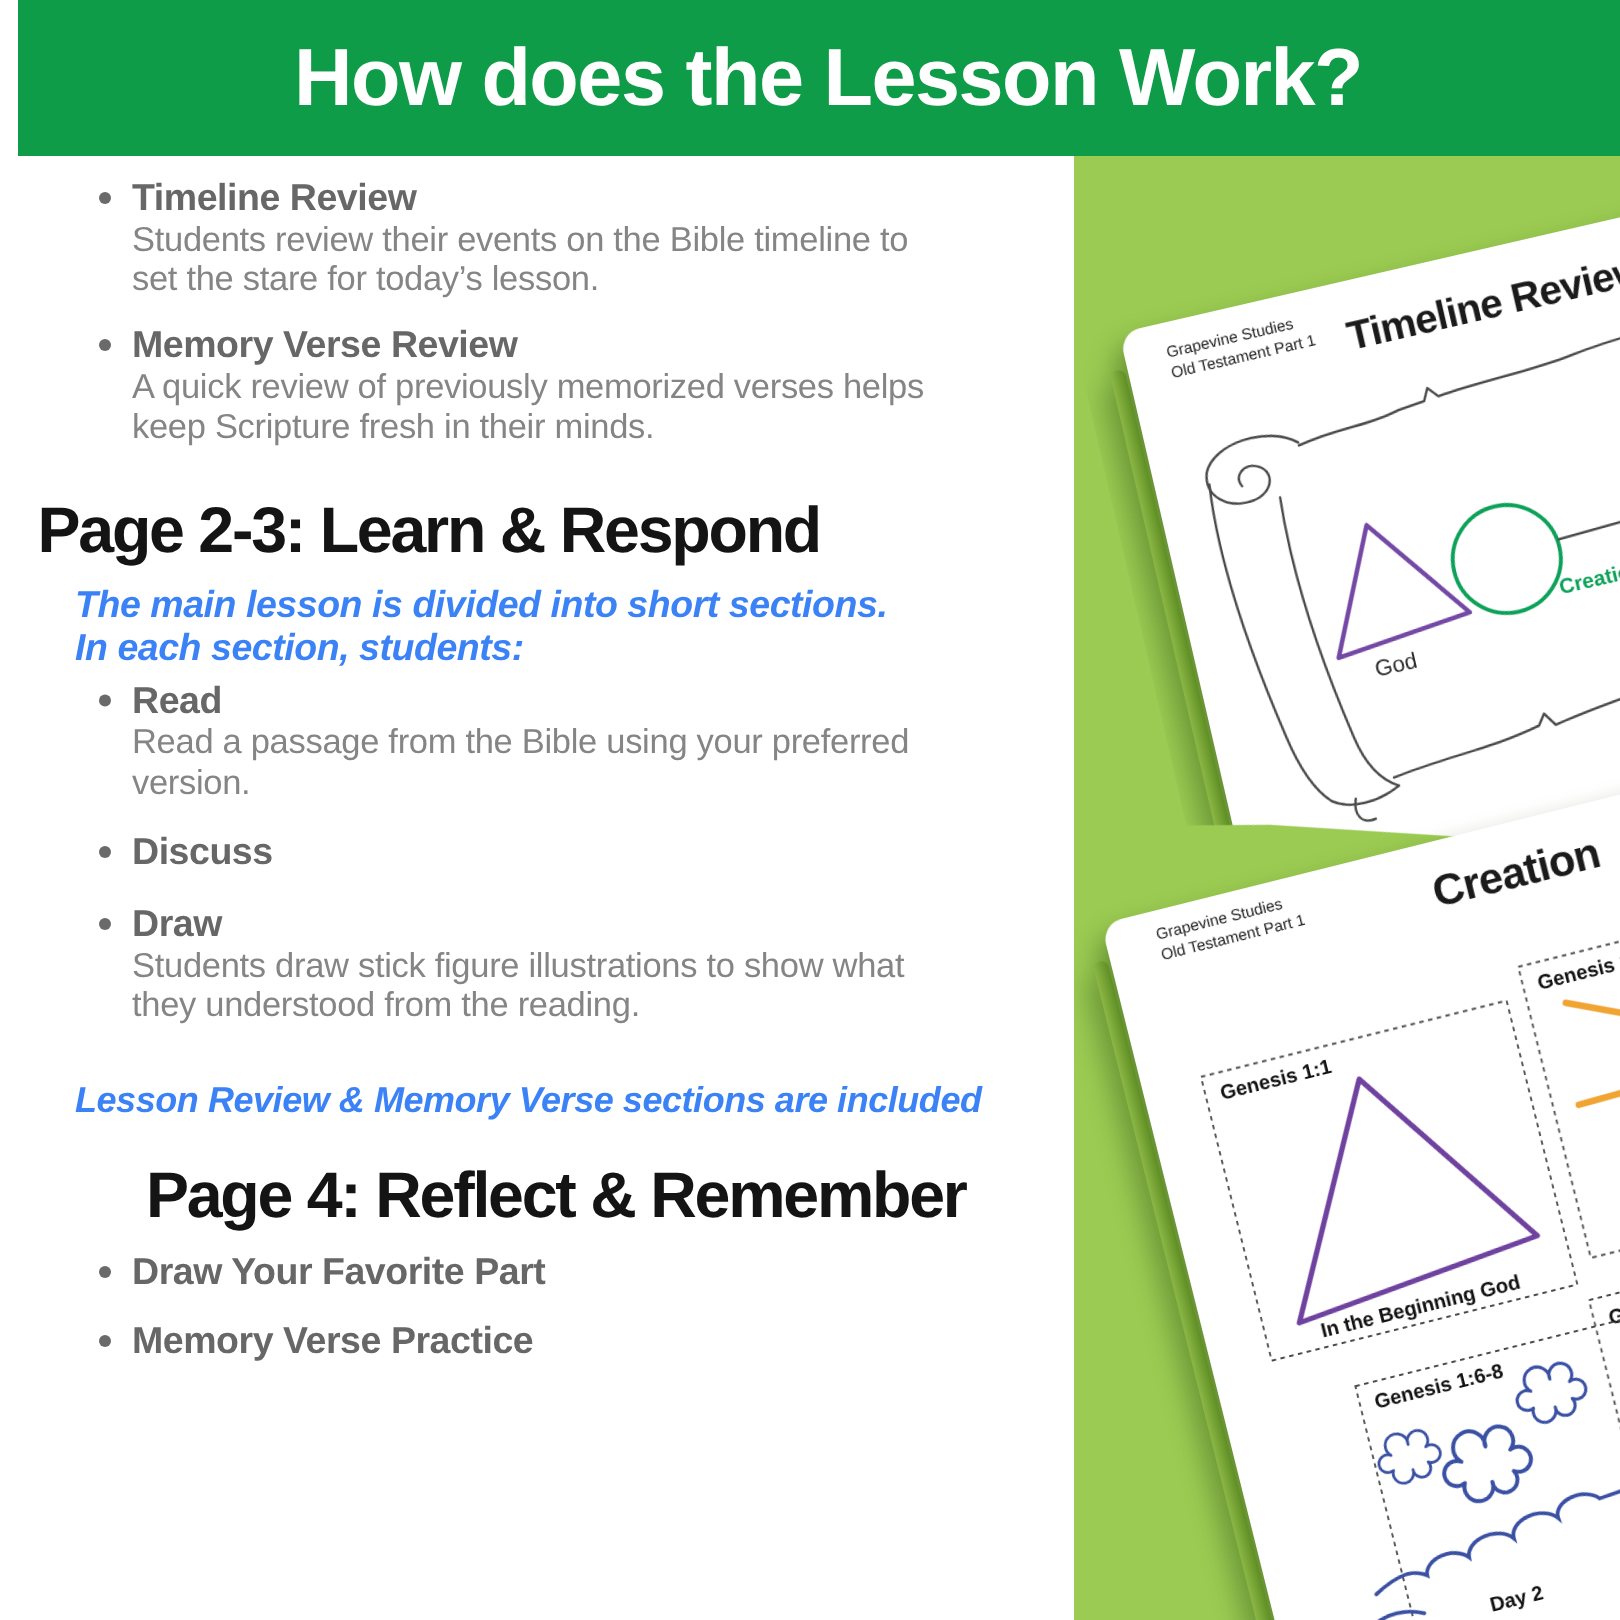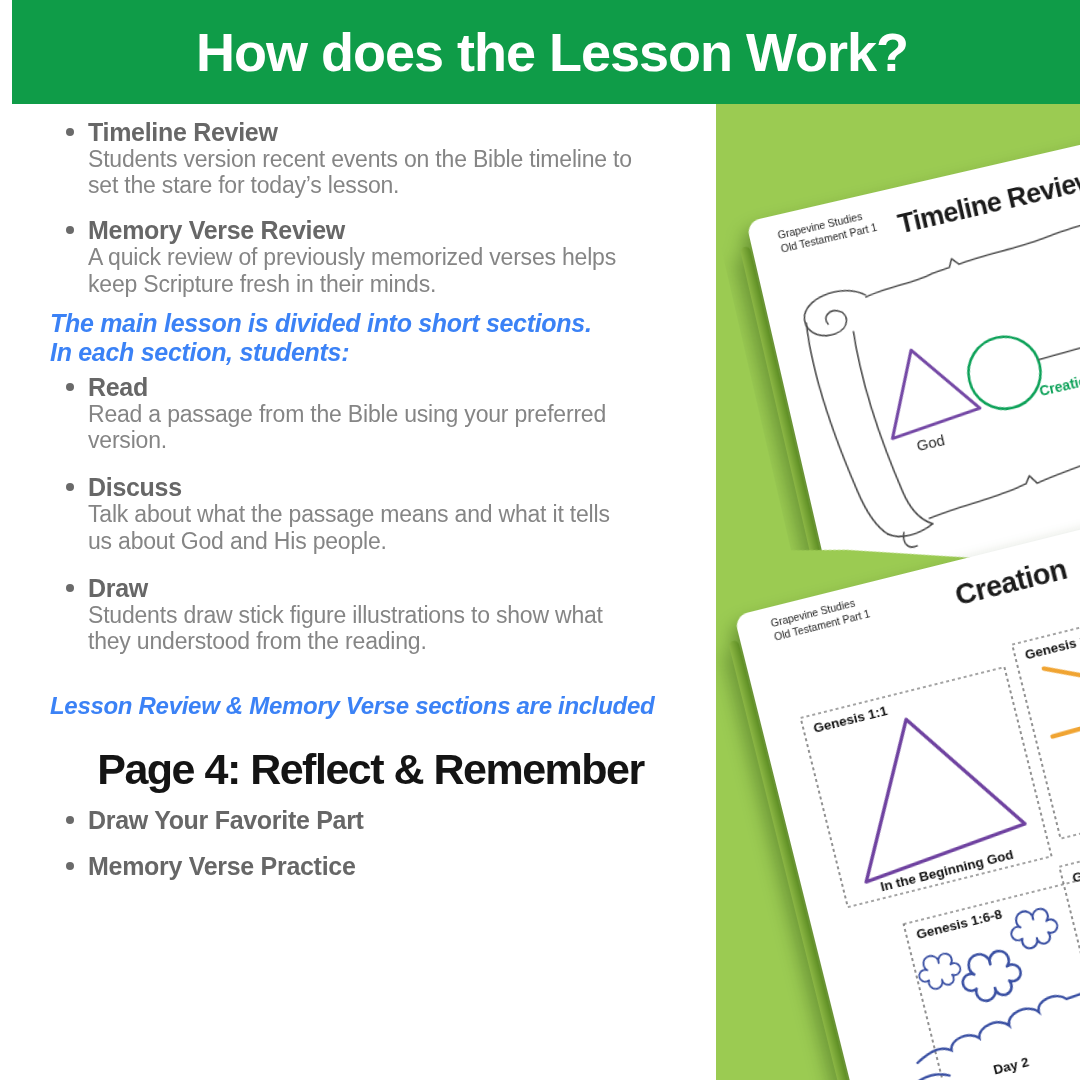--- a/index.html
+++ b/index.html
@@ -86,50 +86,49 @@
     <div class="header-title">How does the Lesson Work?</div>
   </div>
 
   <div class="left-col">
 
 
     <div class="bullet">
       <span class="dot"></span>
       <div>
         <div class="b-title">Timeline Review</div>
-        <div class="b-body">Students version recent events on the Bible timeline to
+        <div class="b-body">Students review their events on the Bible timeline to
 set the stare for today’s lesson.</div>
       </div>
     </div>
     <div class="bullet m18">
       <span class="dot"></span>
       <div>
         <div class="b-title">Memory Verse Review</div>
         <div class="b-body">A quick review of previously memorized verses helps
 keep Scripture fresh in their minds.</div>
       </div>
     </div>
 
+    <div class="section-heading s2">Page 2-3: Learn &amp; Respond</div>
     <div class="intro">The main lesson is divided into short sections.
 In each section, students:</div>
 
     <div class="bullet m22">
       <span class="dot"></span>
       <div>
         <div class="b-title">Read</div>
         <div class="b-body">Read a passage from the Bible using your preferred
 version.</div>
       </div>
     </div>
     <div class="bullet m20">
       <span class="dot"></span>
       <div>
         <div class="b-title">Discuss</div>
-        <div class="b-body">Talk about what the passage means and what it tells
-us about God and His people.</div>
       </div>
     </div>
     <div class="bullet m20">
       <span class="dot"></span>
       <div>
         <div class="b-title">Draw</div>
         <div class="b-body">Students draw stick figure illustrations to show what
 they understood from the reading.</div>
       </div>
     </div>

